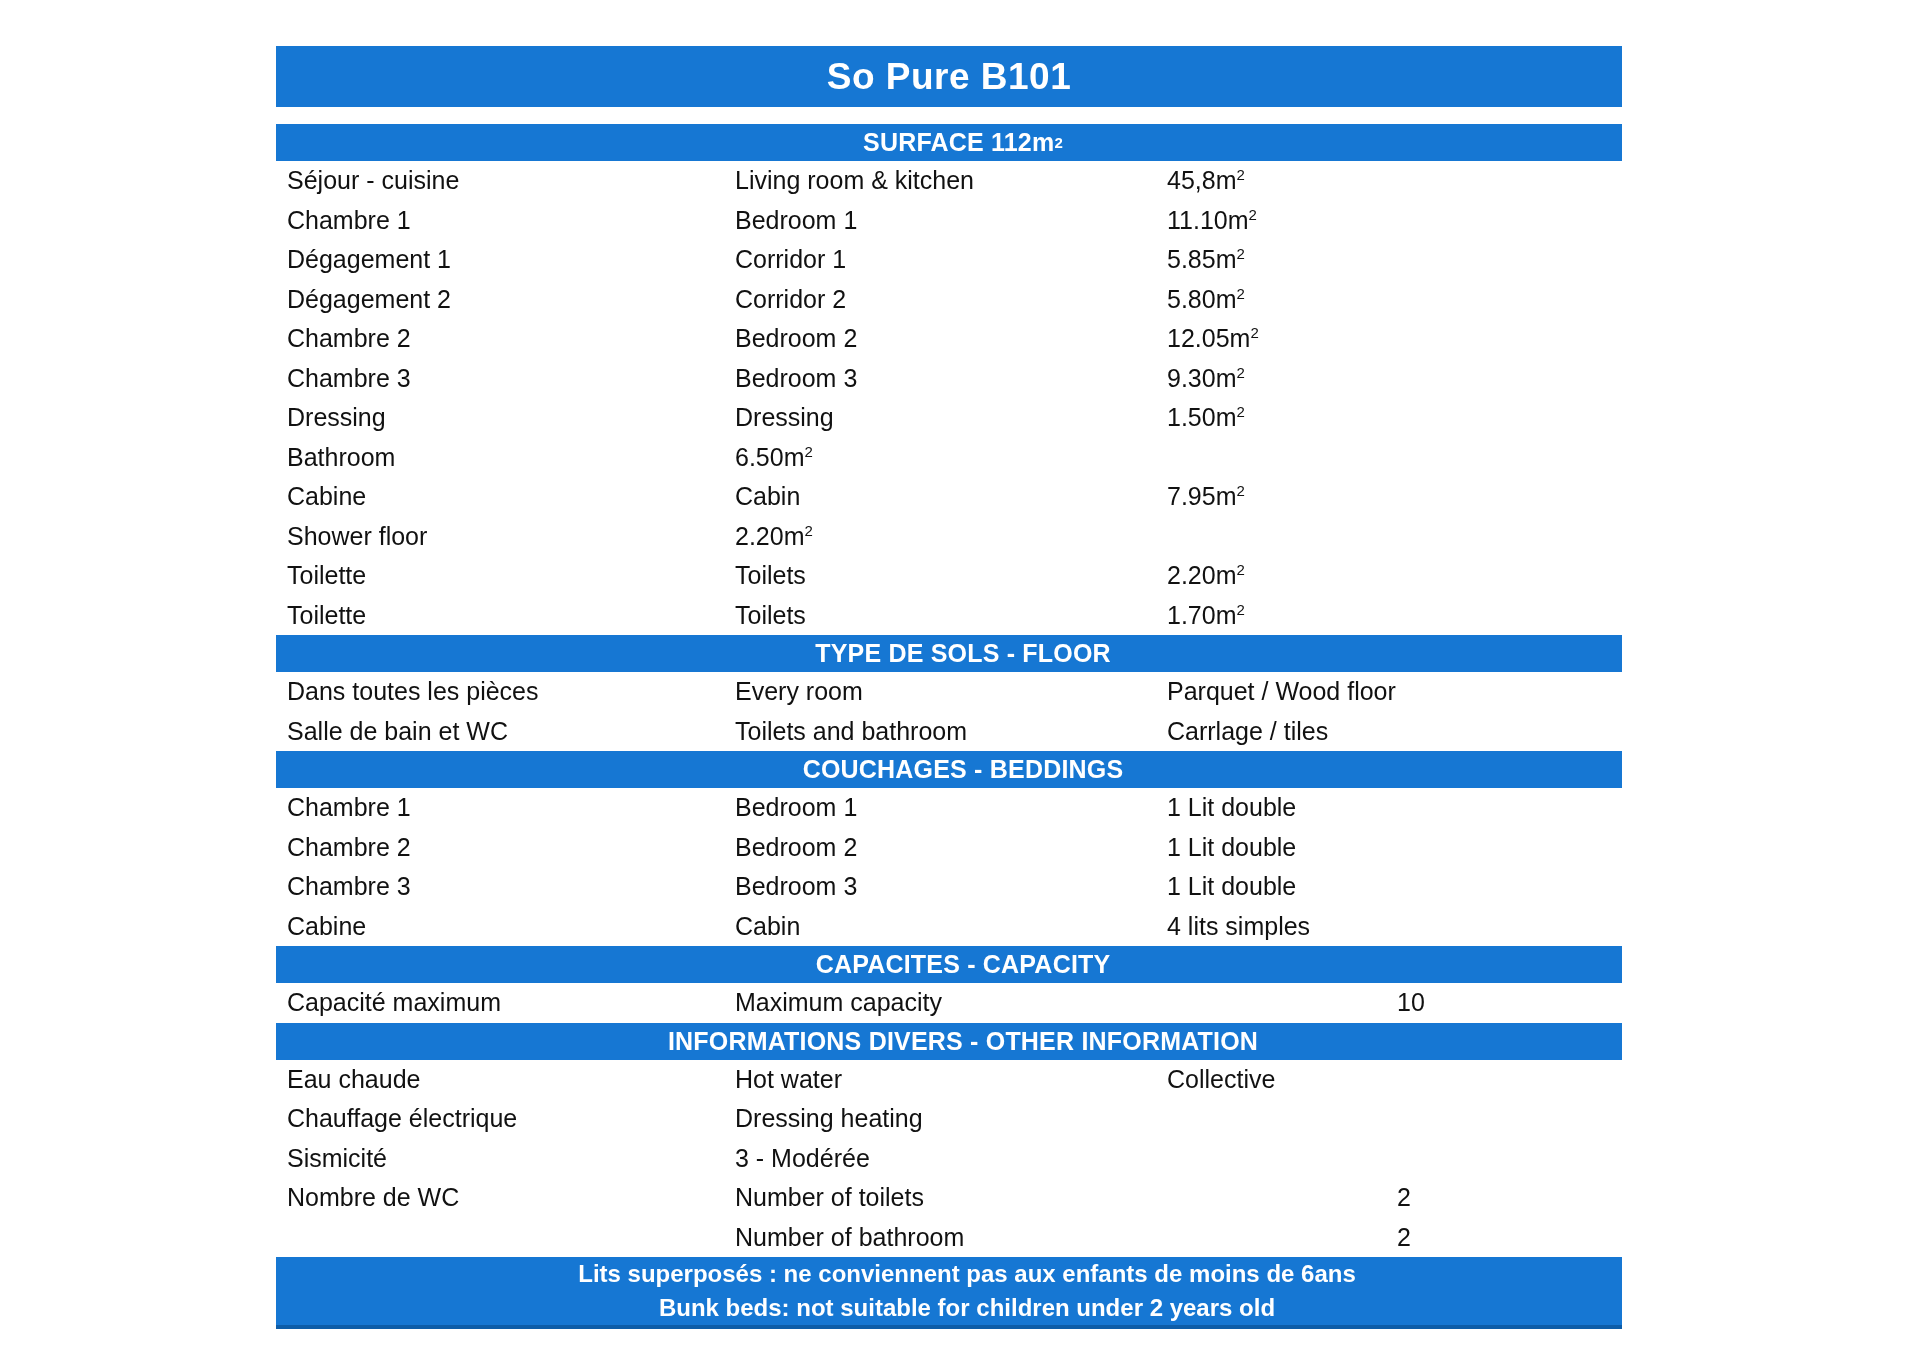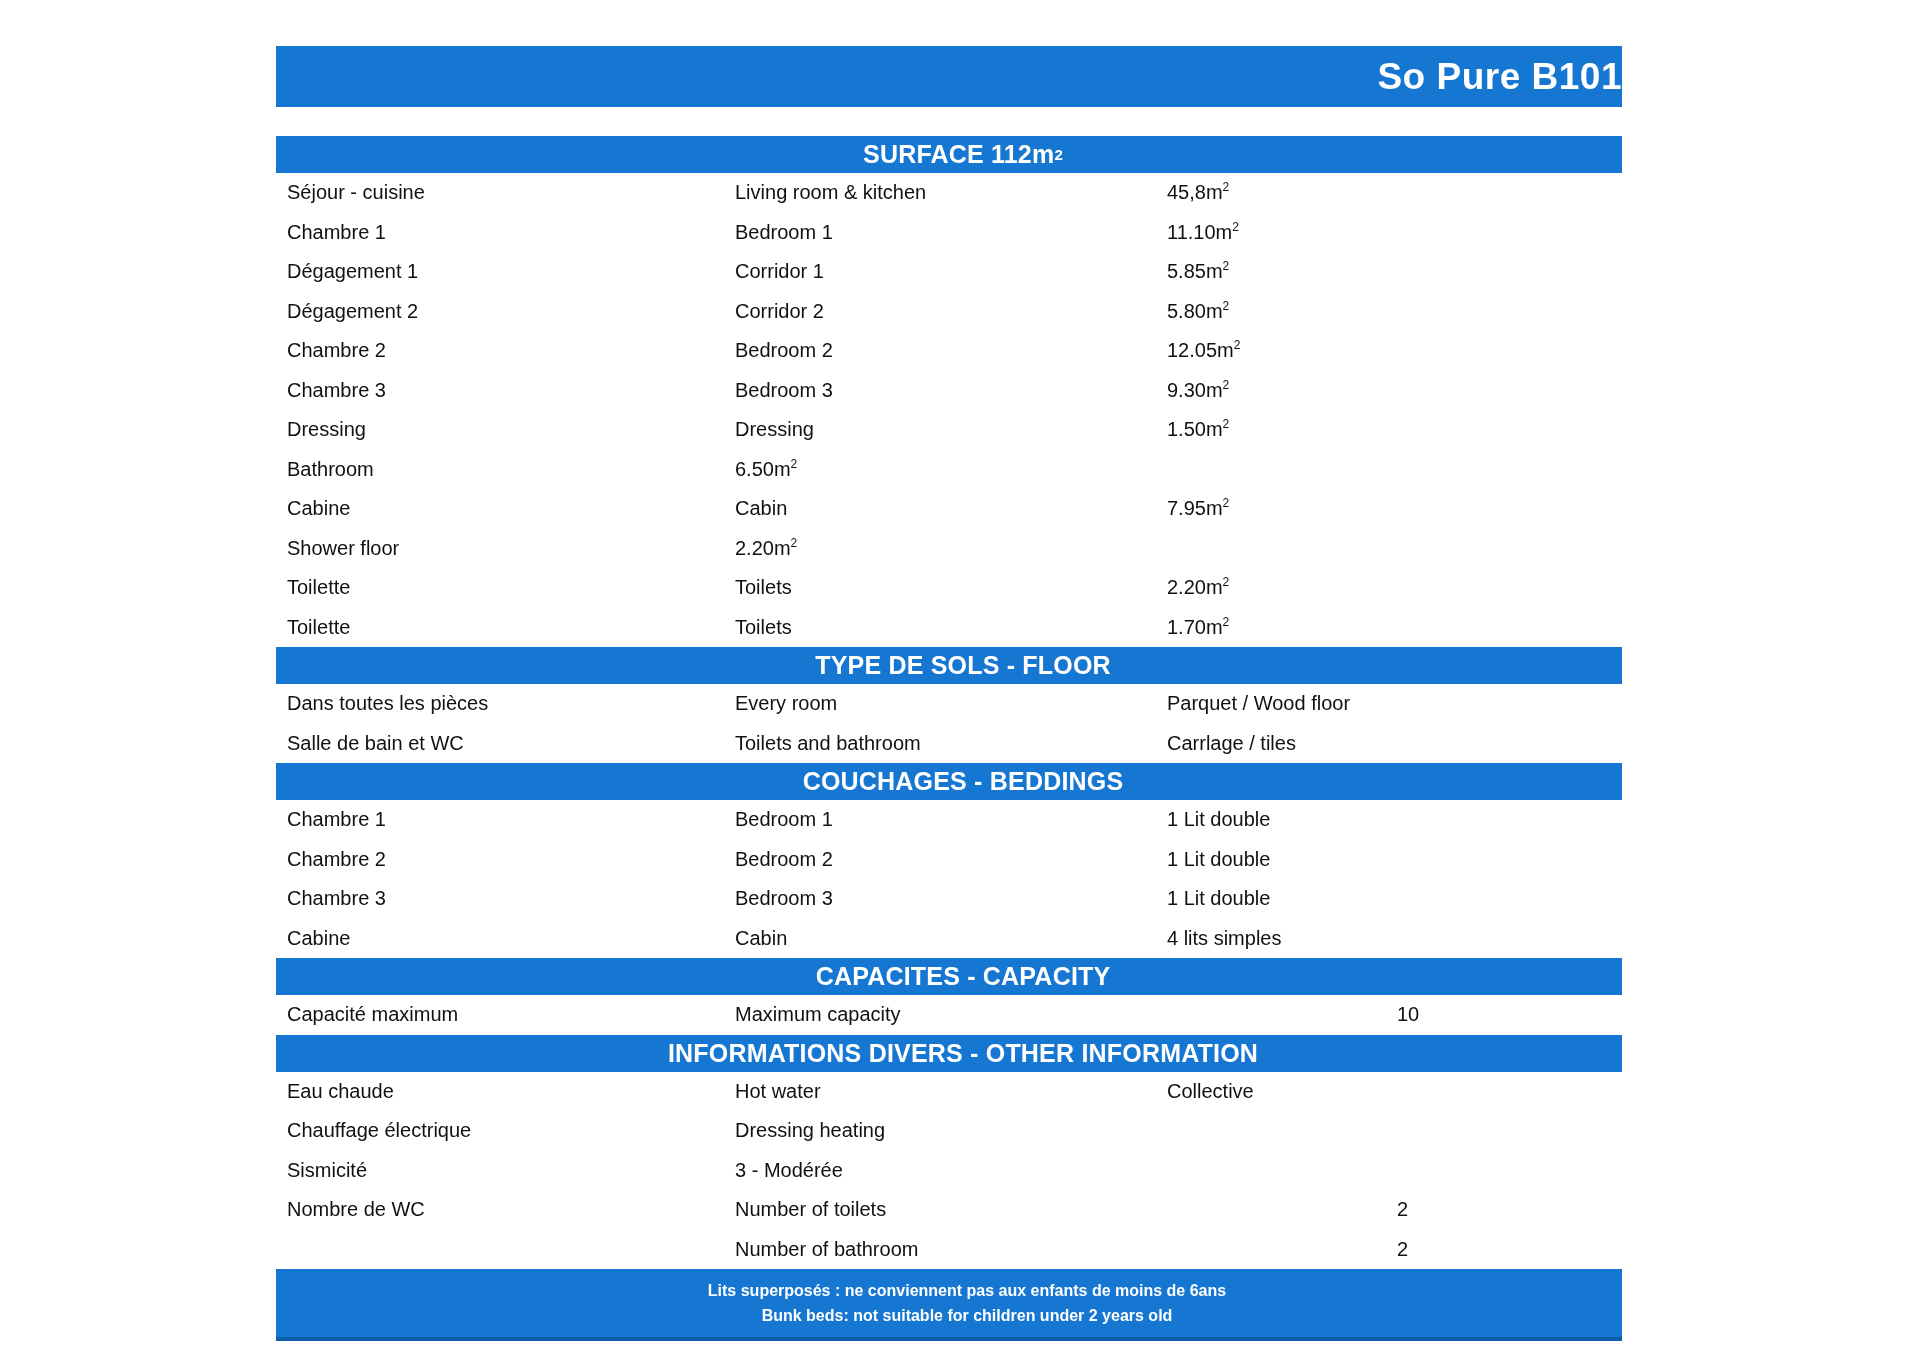--- a/index.html
+++ b/index.html
@@ -24,44 +24,43 @@
     font-weight: bold;
     display: flex;
     align-items: center;
     justify-content: center;
     text-align: center;
   }
   .title-banner {
     height: 61px;
     font-size: 37px;
     letter-spacing: 0.5px;
-    margin-bottom: 29px;
-    justify-content: flex-end;
+    margin-bottom: 17px;
   }
   .section-header {
     height: 37px;
     font-size: 25px;
     letter-spacing: 0.2px;
     padding-left: 28px;
   }
   .row {
     display: grid;
     grid-template-columns: 448px 432px 230px 1fr;
     align-items: center;
     height: 39.5px;
-    font-size: 20px;
+    font-size: 25px;
     padding-left: 11px;
   }
   .row span { white-space: nowrap; }
   .footer-banner {
     height: 68px;
     flex-direction: column;
     justify-content: center;
     gap: 7px;
-    font-size: 16px;
+    font-size: 24px;
     border-bottom: 4px solid #0d5da8;
     padding-left: 36px;
   }
   .footer-banner div { line-height: 1.1; }
   .sup {
     font-size: 60%;
     vertical-align: super;
     line-height: 0;
   }
 </style>

